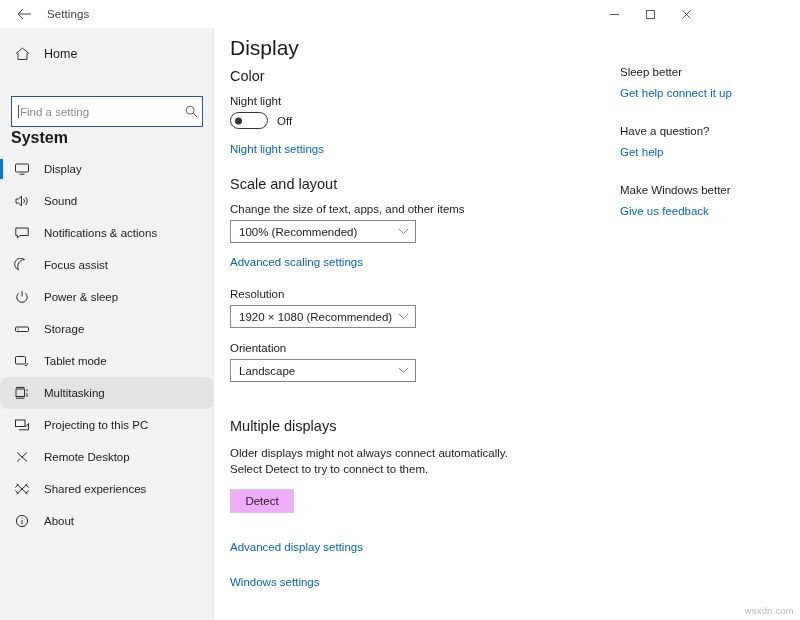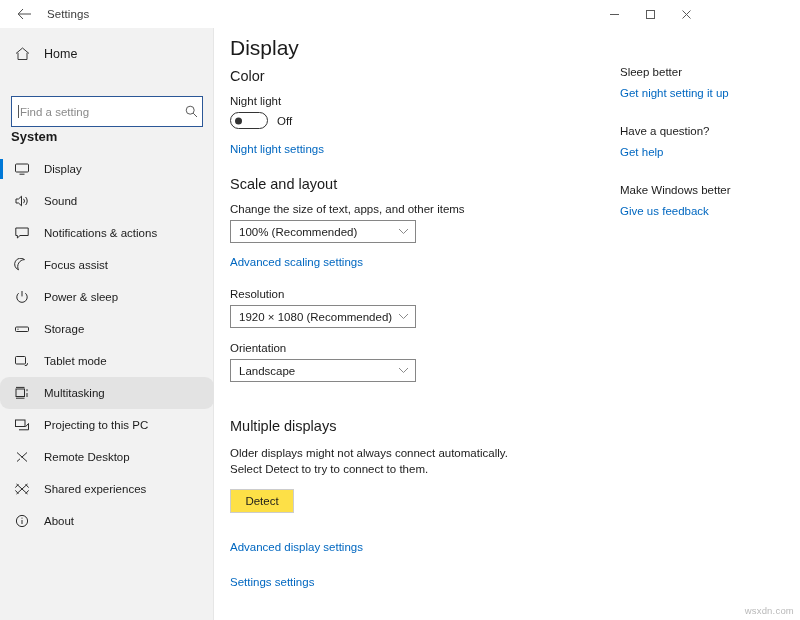--- a/index.html
+++ b/index.html
@@ -132,21 +132,21 @@
     width: 22px;
     display: flex;
     align-items: center;
     justify-content: center;
     color: #5a5a5a;
   }
 
   .group-header {
     position: absolute;
     left: 11px; top: 101px;
-    font-size: 13px;
+    font-size: 16px;
     font-weight: bold;
     color: #1b1b1b;
   }
 
   .nav {
     position: absolute;
     left: 0; top: 125px;
     width: 214px;
   }
   .nav-item {
@@ -283,21 +283,21 @@
     color: #8a8a8a;
     display: flex;
     align-items: center;
   }
   .dropdown-chevron svg { display: block; }
 
   
   .btn {
     min-width: 64px;
     height: 24px;
-    background: #fde047;
+    background: #f0abfc;
     border: 1px solid #cccccc;
     font-family: "Liberation Sans", sans-serif;
     font-size: 11.5px;
     color: #1b1b1b;
     padding: 0 14px;
     cursor: pointer;
     box-sizing: border-box;
   }
 
   
@@ -566,30 +566,30 @@
     </div>
 
     <div class="section" style="top:378px;margin-top:12px;">
       <div class="section-title">Multiple displays</div>
       <p class="body-text">Older displays might not always connect automatically. Select Detect to try to connect to them.</p>
       <button class="btn" style="margin-top:12px;">Detect</button>
       <div style="margin-top:24px;">
         <a class="link">Advanced display settings</a>
       </div>
       <div style="margin-top:17px;">
-        <a class="link">Settings settings</a>
+        <a class="link">Windows settings</a>
       </div>
     </div>
   </div>
 
   <div class="help-panel">
 
     <div class="help-block" style="margin-top:38px;">
       <div class="help-title">Sleep better</div>
-      <a class="link">Get night setting it up</a>
+      <a class="link">Get help connect it up</a>
     </div>
 
     <div class="help-block" style="margin-top:22px;">
       <div class="help-title">Have a question?</div>
       <a class="link">Get help</a>
     </div>
 
     <div class="help-block" style="margin-top:22px;">
       <div class="help-title">Make Windows better</div>
       <a class="link">Give us feedback</a>

